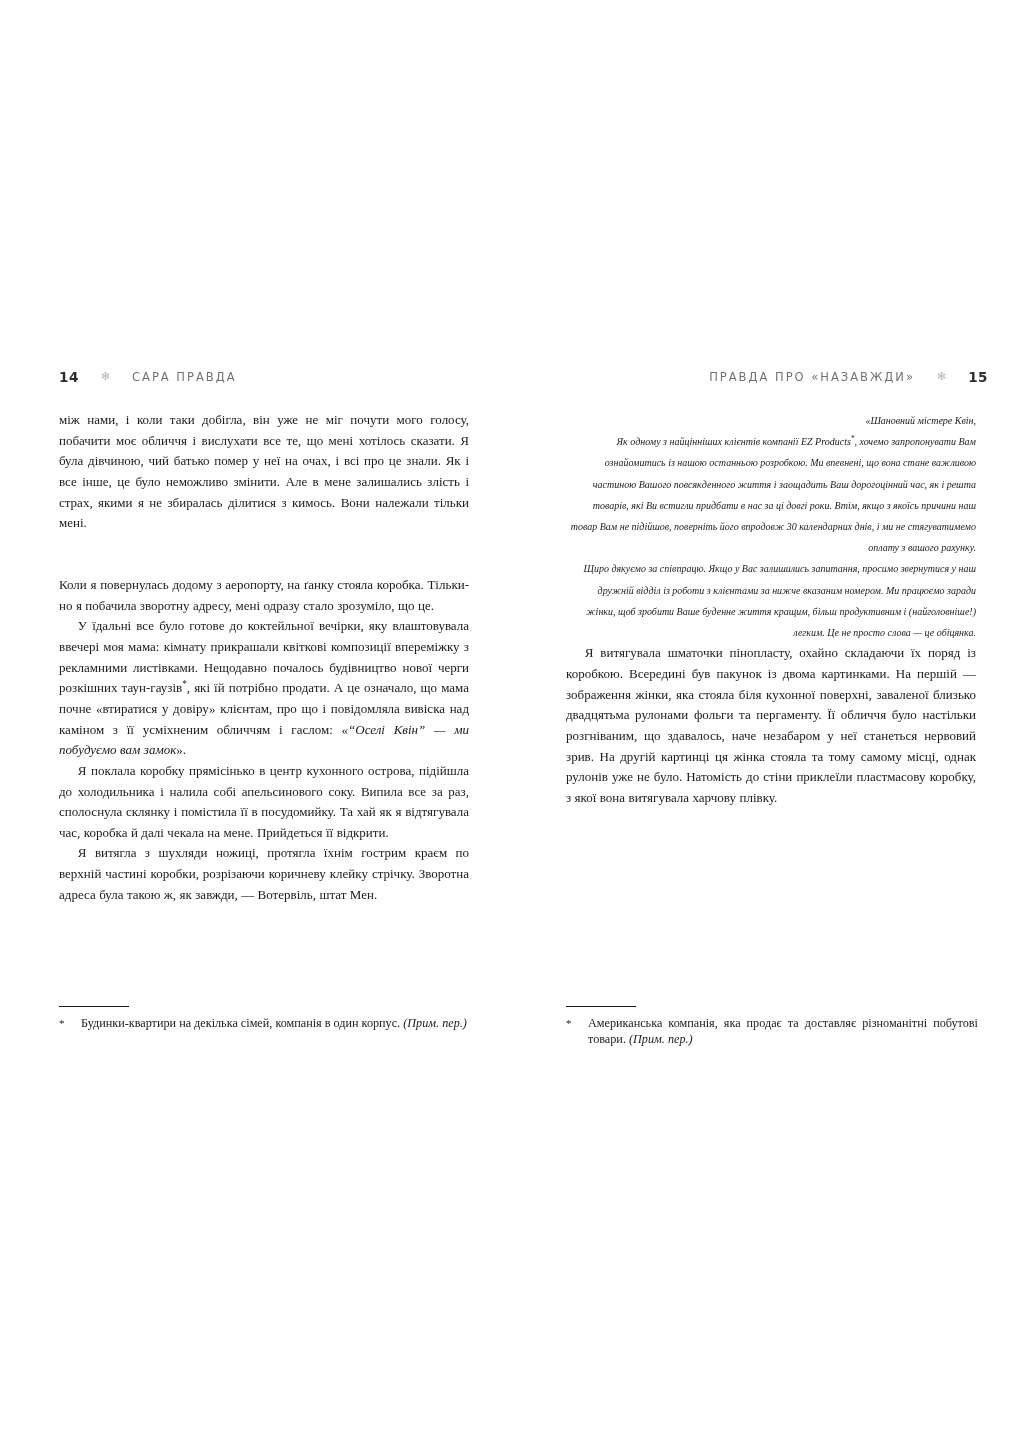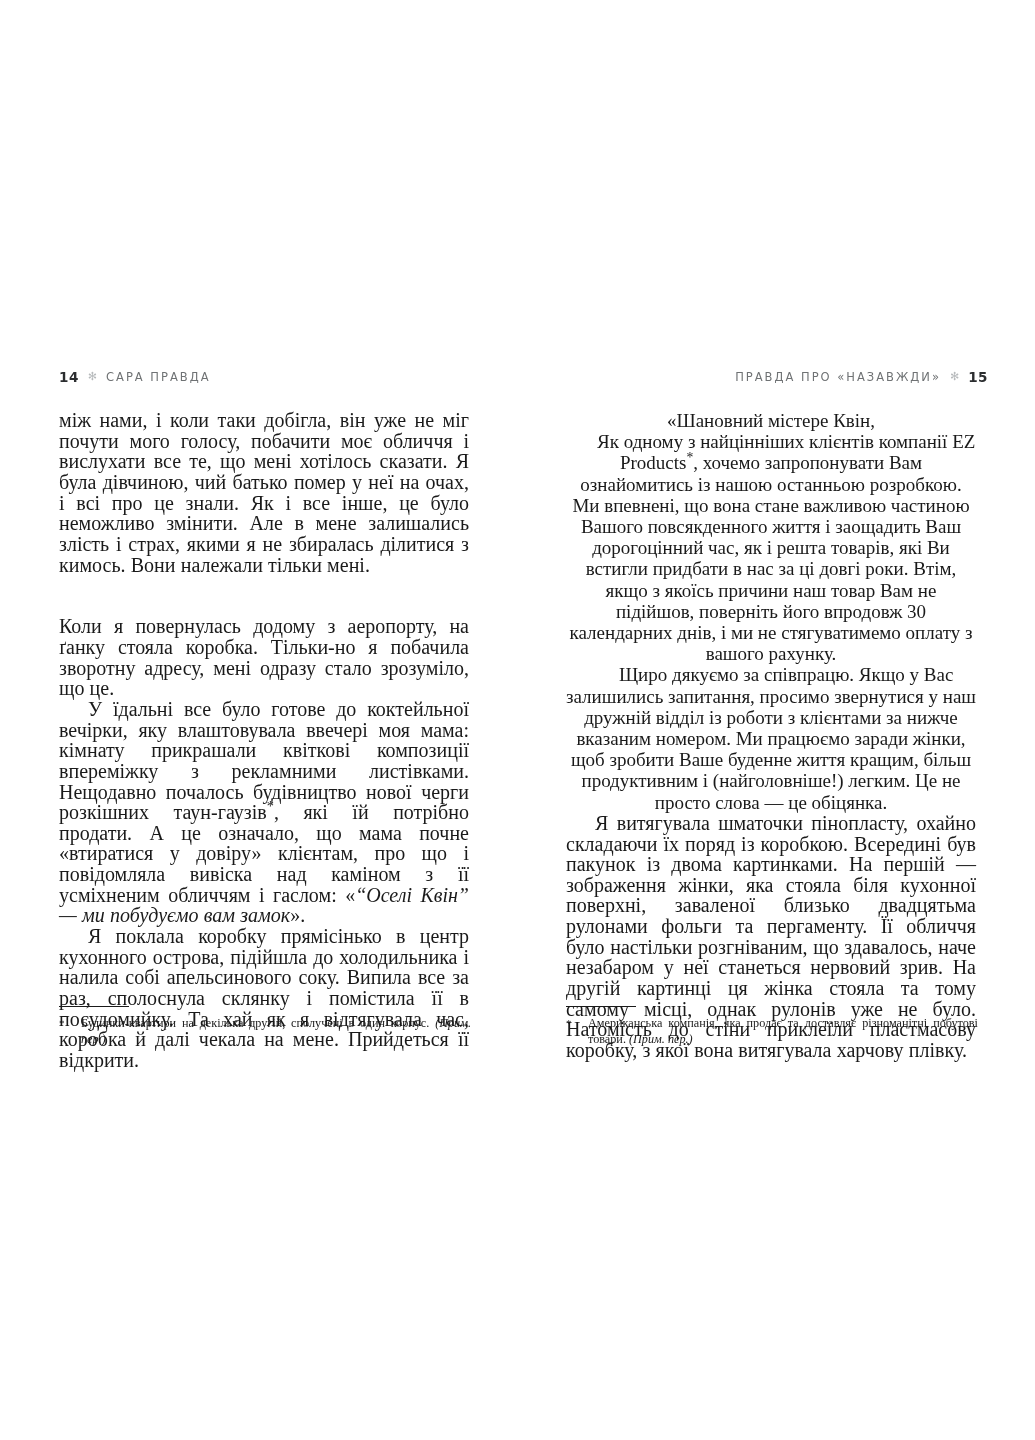--- a/index.html
+++ b/index.html
@@ -30,21 +30,21 @@
     top: 369px;
     left: 0;
     width: 1035px;
     height: 24px;
   }
   .runhead {
     position: absolute;
     top: 0;
     display: flex;
     align-items: center;
-    gap: 9px;
+    gap: 22px;
     font-family: "DejaVu Sans", "Liberation Sans", sans-serif;
     font-size: 11.5px;
     letter-spacing: 2.0px;
     color: #6f7274;
     white-space: nowrap;
   }
   .runhead.left  { left: 59px; }
   .runhead.right { right: 47px; justify-content: space-between; }
 
   .folio {
@@ -72,41 +72,42 @@
   }
   .col {
     position: absolute;
     top: 0;
     width: 410px;
   }
   .col.left  { left: 59px; }
   .col.right { left: 566px; }
 
   .body-text {
-    font-size: 20px;
+    font-size: 13px;
     line-height: 20.65px;
     text-align: justify;
     text-justify: inter-word;
     word-spacing: 0.2px;
     hyphens: manual;
   }
   .body-text p {
     margin: 0;
     text-indent: 1.45em;
   }
   .body-text p.noindent { text-indent: 0; }
   .body-text p.gap-before { margin-top: 41px; }
 
   .it { font-style: italic; }
 
   
   .letter {
-    font-size: 19px;
+    font-style: italic;
+    font-size: 10px;
     line-height: 21.2px;
-    text-align: center;
+    text-align: right;
   }
   .letter p {
     margin: 0;
     text-indent: 1.6em;
   }
   .letter p.noindent { text-indent: 0; }
   .letter .sig {
     margin-top: 20px;
     margin-left: 148px;
     text-indent: 0;
@@ -185,20 +186,21 @@
 
         <p class="noindent">між нами, і коли таки добігла, він уже не міг почути мого голосу, побачити моє обличчя і вислухати все те, що мені хотілось сказати. Я була дівчиною, чий батько помер у неї на очах, і всі про це знали. Як і все інше, це було неможливо змінити. Але в мене залишались злість і страх, якими я не збиралась ділитися з кимось. Вони належали тільки мені.</p>
 
         <p class="noindent gap-before">Коли я повернулась додому з аеропорту, на ґанку стояла коробка. Тільки-но я побачила зворотну адресу, мені одразу стало зрозуміло, що це.</p>
 
 
         <p><span>У їдальні все було готове до коктейльної вечірки, яку влаштовувала ввечері моя мама: кімнату прикрашали квіткові композиції впереміжку з рекламними листівками. Нещодавно почалось будівництво нової черги розкішних таун-гаузів</span><sup class="fnref">*</sup><span>, які їй потрібно продати. А це означало, що мама почне «втиратися у довіру» клієнтам, про що і повідомляла вивіска над каміном з її усміхненим обличчям і гаслом: «</span><span class="it">“Оселі Квін” — ми побудуємо вам замок</span><span>».</span></p>
 
         <p>Я поклала коробку прямісінько в центр кухонного острова, підійшла до холодильника і налила собі апельсинового соку. Випила все за раз, сполоснула склянку і помістила її в посудомийку. Та хай як я відтягувала час, коробка й далі чекала на мене. Прийдеться її відкрити.</p>
 
+        <p>Я витягла з шухляди ножиці, протягла їхнім гострим краєм по верхній частині коробки, розрізаючи коричневу клейку стрічку. Зворотна адреса була такою ж, як завжди, — Вотервіль, штат Мен.</p>
 
       </div>
     </div>
 
     <div class="col right">
 
       <div class="letter">
 
         <p class="noindent">«Шановний містере Квін,</p>
 
@@ -216,21 +218,21 @@
     </div>
 
   </div>
 
   <div class="footnotes">
 
     <div class="fn left">
       <div class="fn-rule"></div>
       <div class="fn-body">
         <span class="fn-mark">*</span>
-        <span class="fn-text"><span>Будинки-квартири на декілька другій, сполучені в один корпус. </span><span class="it">(Прим. пер.)</span></span>
+        <span class="fn-text"><span>Будинки-квартири на декілька сімей, компанія в один корпус. </span><span class="it">(Прим. пер.)</span></span>
       </div>
     </div>
 
     <div class="fn right">
       <div class="fn-rule"></div>
       <div class="fn-body">
         <span class="fn-mark">*</span>
         <span class="fn-text"><span>Американська компанія, яка продає та доставляє різноманітні побутові товари. </span><span class="it">(Прим. пер.)</span></span>
       </div>
     </div>

